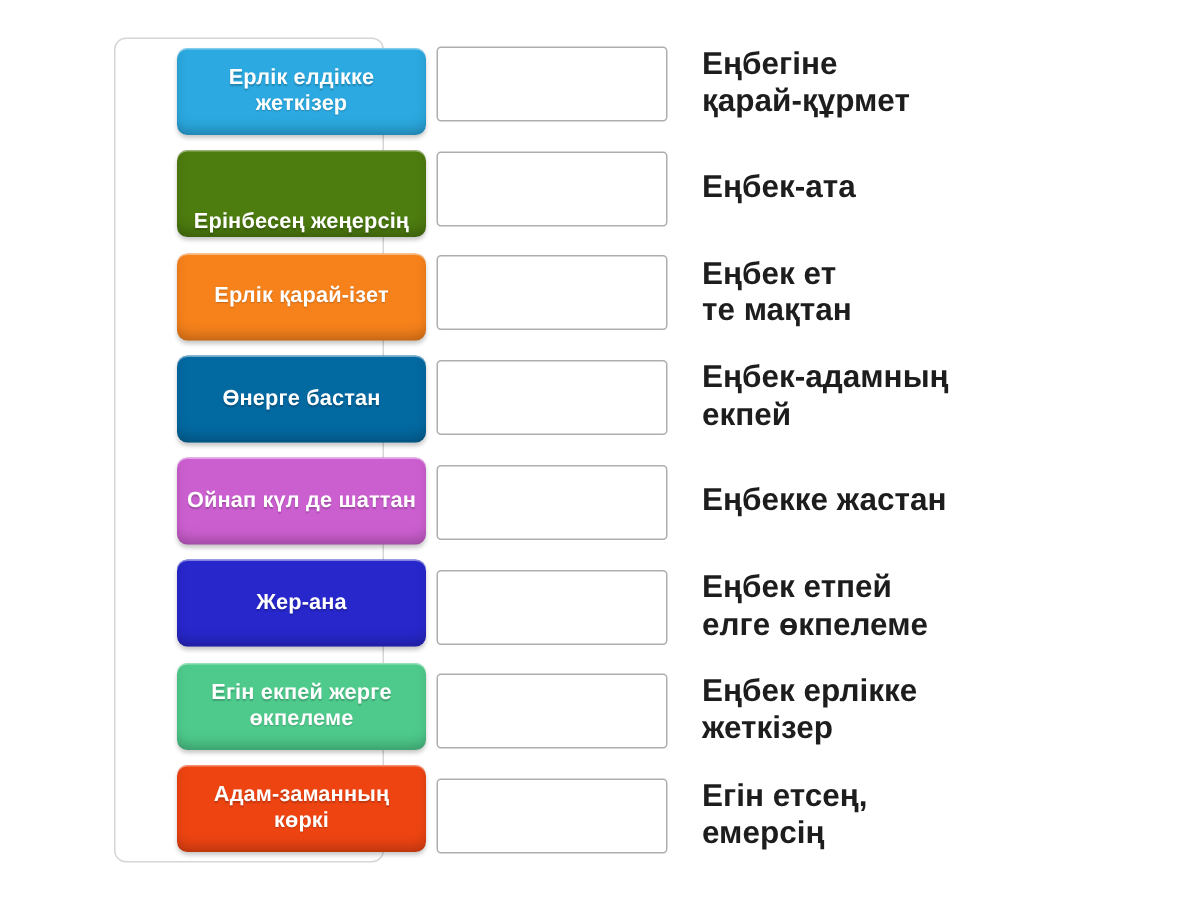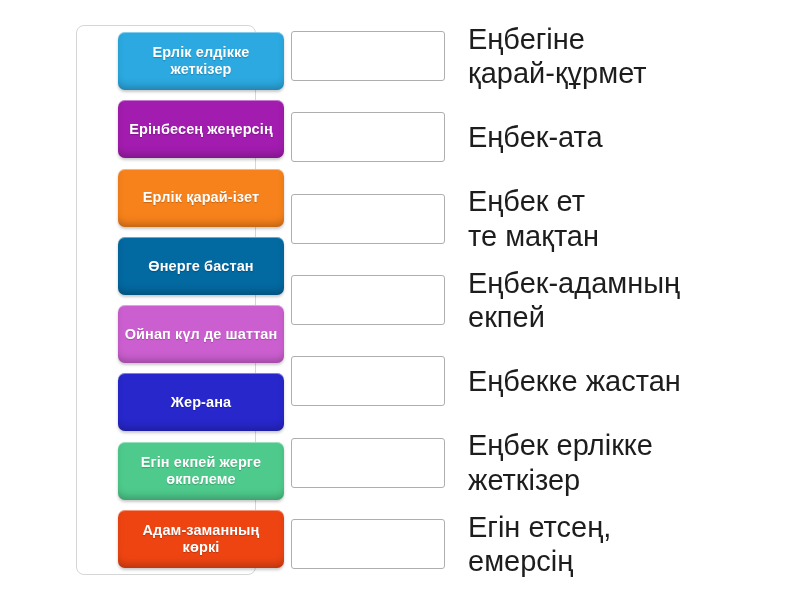--- a/index.html
+++ b/index.html
@@ -93,37 +93,37 @@
     height: 50px;
     flex: 0 0 154px;
     border: 1px solid #aeaeae;
     border-radius: 3px;
     background: #ffffff;
   }
 
   .answer-text {
     flex: 1 1 auto;
     margin-left: 23px;
-    font-size: 29px;
+    font-size: 21px;
     line-height: 1.18;
     color: #1d1d1d;
-    font-weight: normal;
+    font-weight: bold;
     white-space: pre-line;
   }
 </style>
 </head>
 <body>
 
 <div id="app">
 
   <div class="tile-tray">
     <div class="tile" style="background: rgb(43, 169, 224);">
       <span class="tile-label">Ерлік елдікке жеткізер</span>
     </div>
-    <div class="tile" style="background: #a21caf;">
+    <div class="tile" style="background: #4d7c0f; align-items: flex-end;">
       <span class="tile-label">Ерінбесең жеңерсің</span>
     </div>
     <div class="tile" style="background: rgb(247, 130, 27);">
       <span class="tile-label">Ерлік қарай-ізет</span>
     </div>
     <div class="tile" style="background: #0369a1;">
       <span class="tile-label">Өнерге бастан</span>
     </div>
     <div class="tile" style="background: rgb(204, 95, 208);">
       <span class="tile-label">Ойнап күл де шаттан</span>
@@ -158,20 +158,25 @@
       <div class="drop-slot"></div>
       <div class="answer-text">Еңбек-адамның
 екпей</div>
     </div>
     <div class="answer-row">
       <div class="drop-slot"></div>
       <div class="answer-text">Еңбекке жастан</div>
     </div>
     <div class="answer-row">
       <div class="drop-slot"></div>
+      <div class="answer-text">Еңбек етпей
+елге өкпелеме</div>
+    </div>
+    <div class="answer-row">
+      <div class="drop-slot"></div>
       <div class="answer-text">Еңбек ерлікке
 жеткізер</div>
     </div>
     <div class="answer-row">
       <div class="drop-slot"></div>
       <div class="answer-text">Егін етсең,
 емерсің</div>
     </div>
   </div>
 

